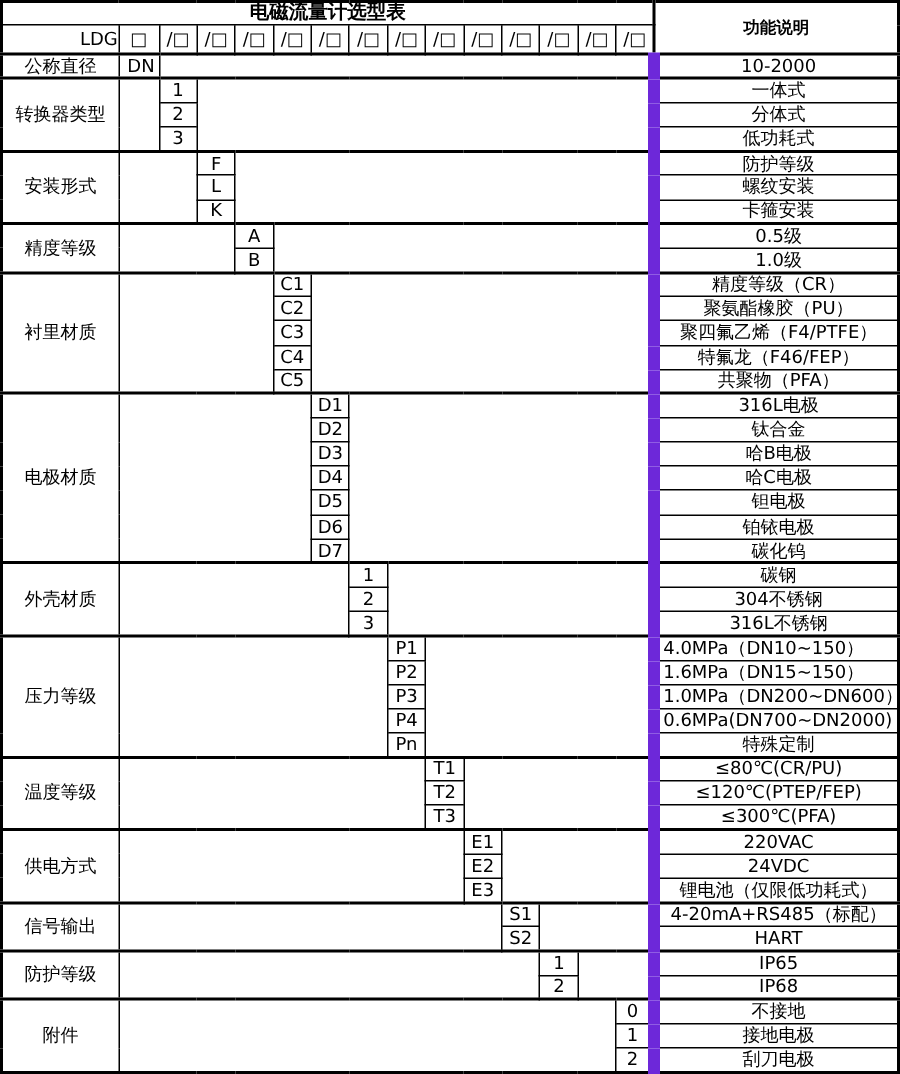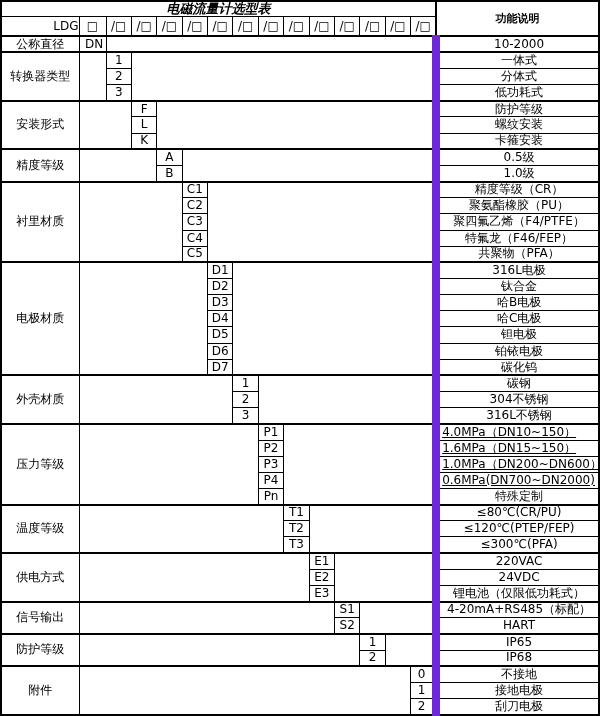--- a/index.html
+++ b/index.html
@@ -11,24 +11,24 @@
   }
   td{
     border:1px solid #000;
     font-size:12px;line-height:1.1;
     text-align:center;vertical-align:middle;
     padding:0;overflow:hidden;white-space:nowrap;
   }
   tr{height:16px;}
   tr.r-title{height:15px;}
   tr.r-ldg{height:19px;}
-  .title-cell{font-weight:bold;font-size:13px;font-style:italic;}
+  .title-cell{font-weight:bold;font-size:13px;}
   .func-header{font-weight:bold;font-size:11px;border-left:2px solid #000;}
   .func{border-left:8px solid #6d28d9;}
-  .left{text-align:left;padding-left:2px;text-decoration:underline;}
+  .left{text-align:left;padding-left:2px;}
   .lbl{}
   .ldg{text-align:right;padding-left:8px;}
   .dncode{text-align:center;padding-left:3px;}
   .slot{font-size:12px;}
   .st{border-top:2px solid #000;}
 </style>
 </head>
 <body>
 
 <table>

